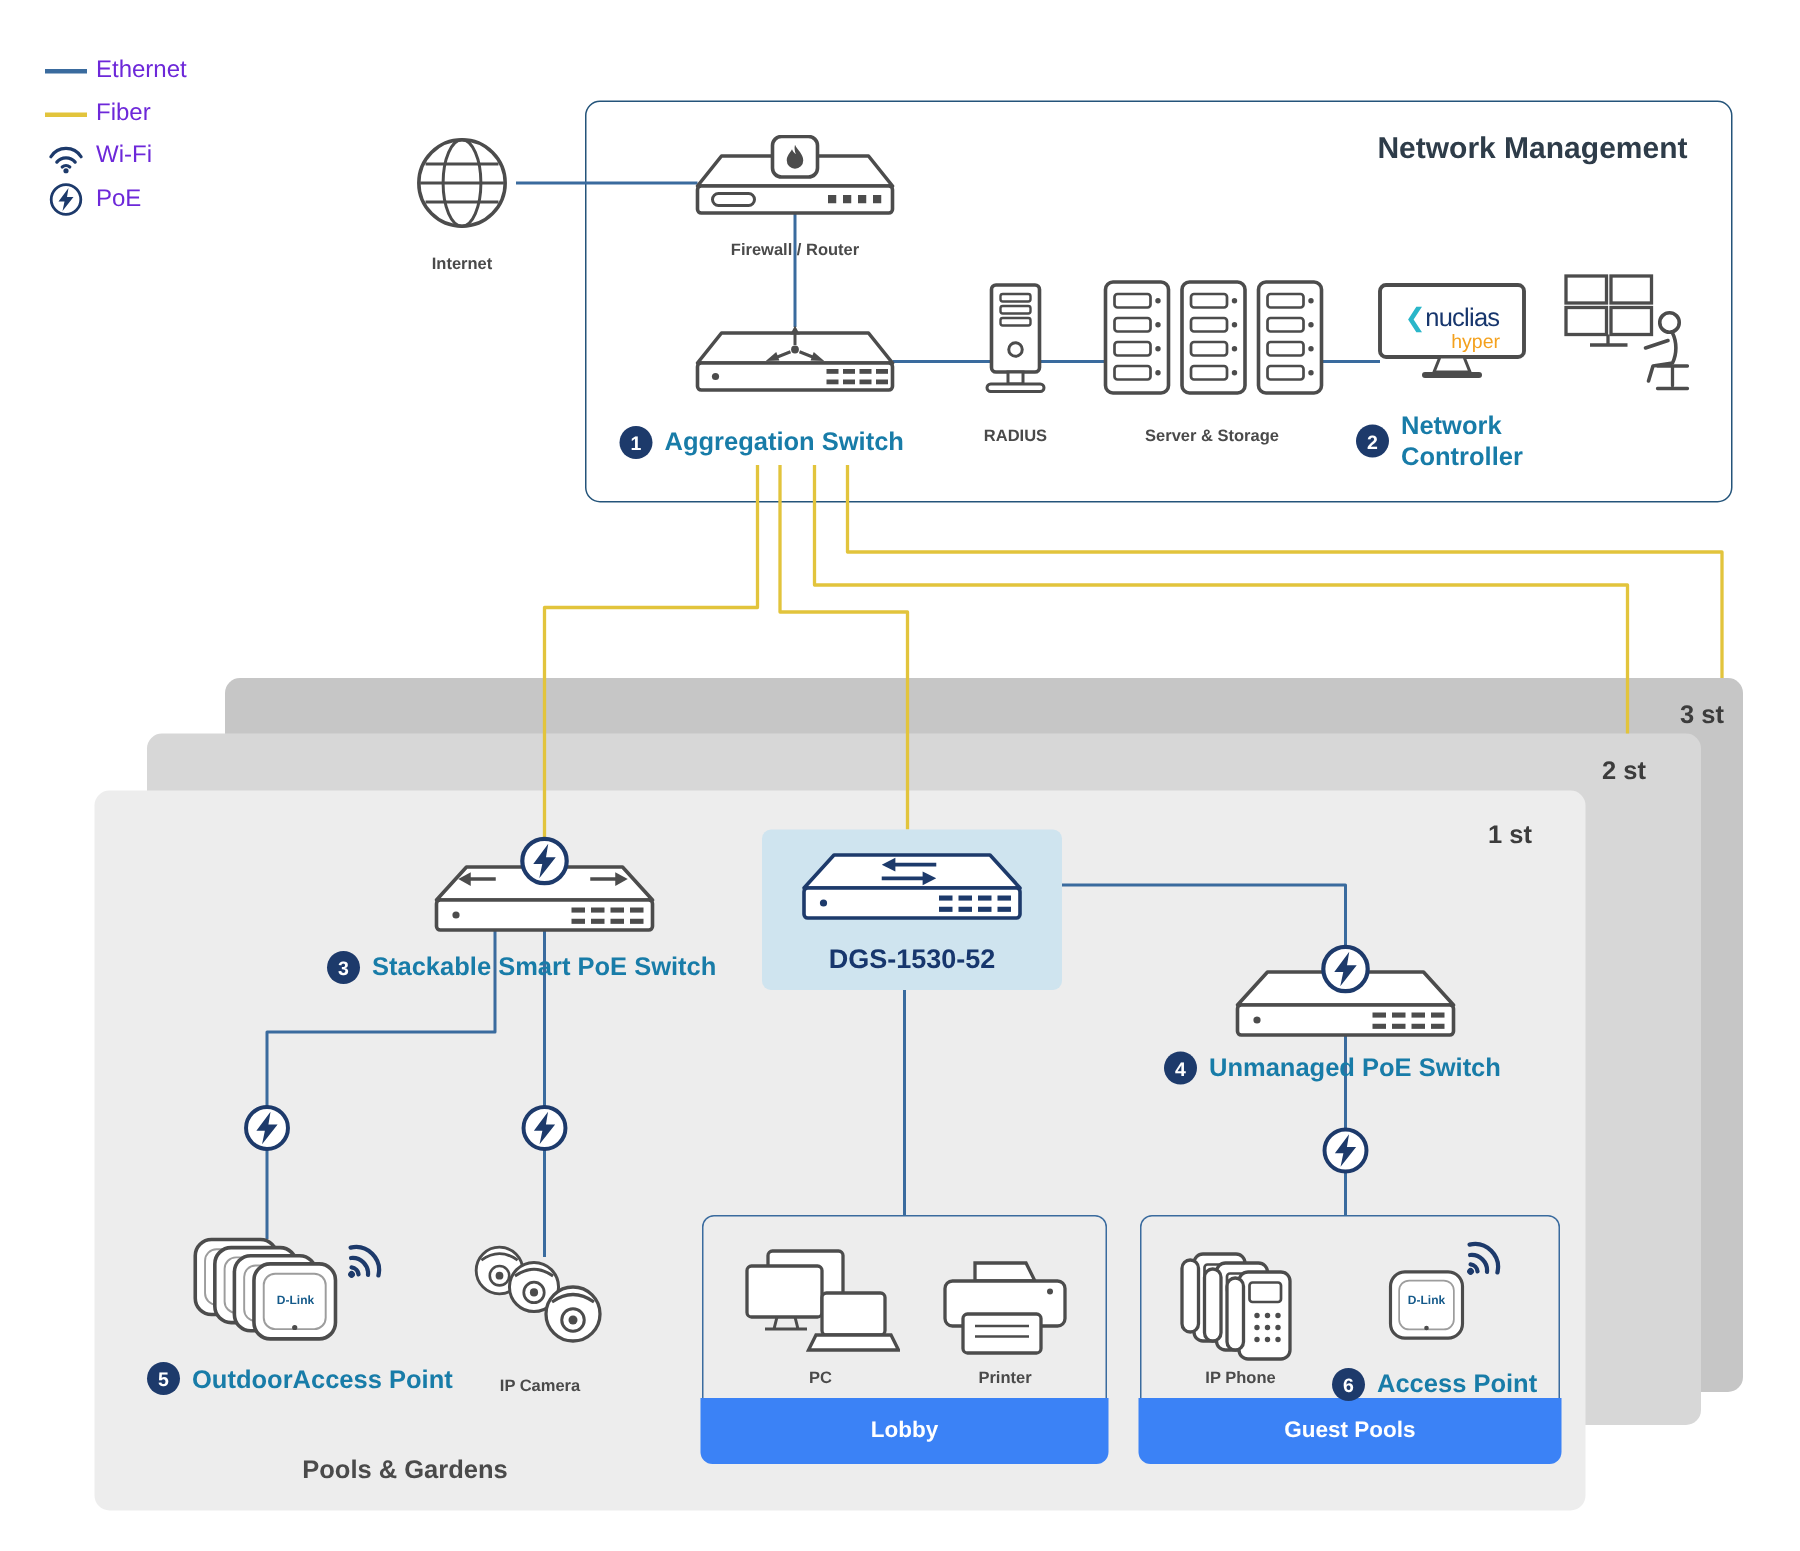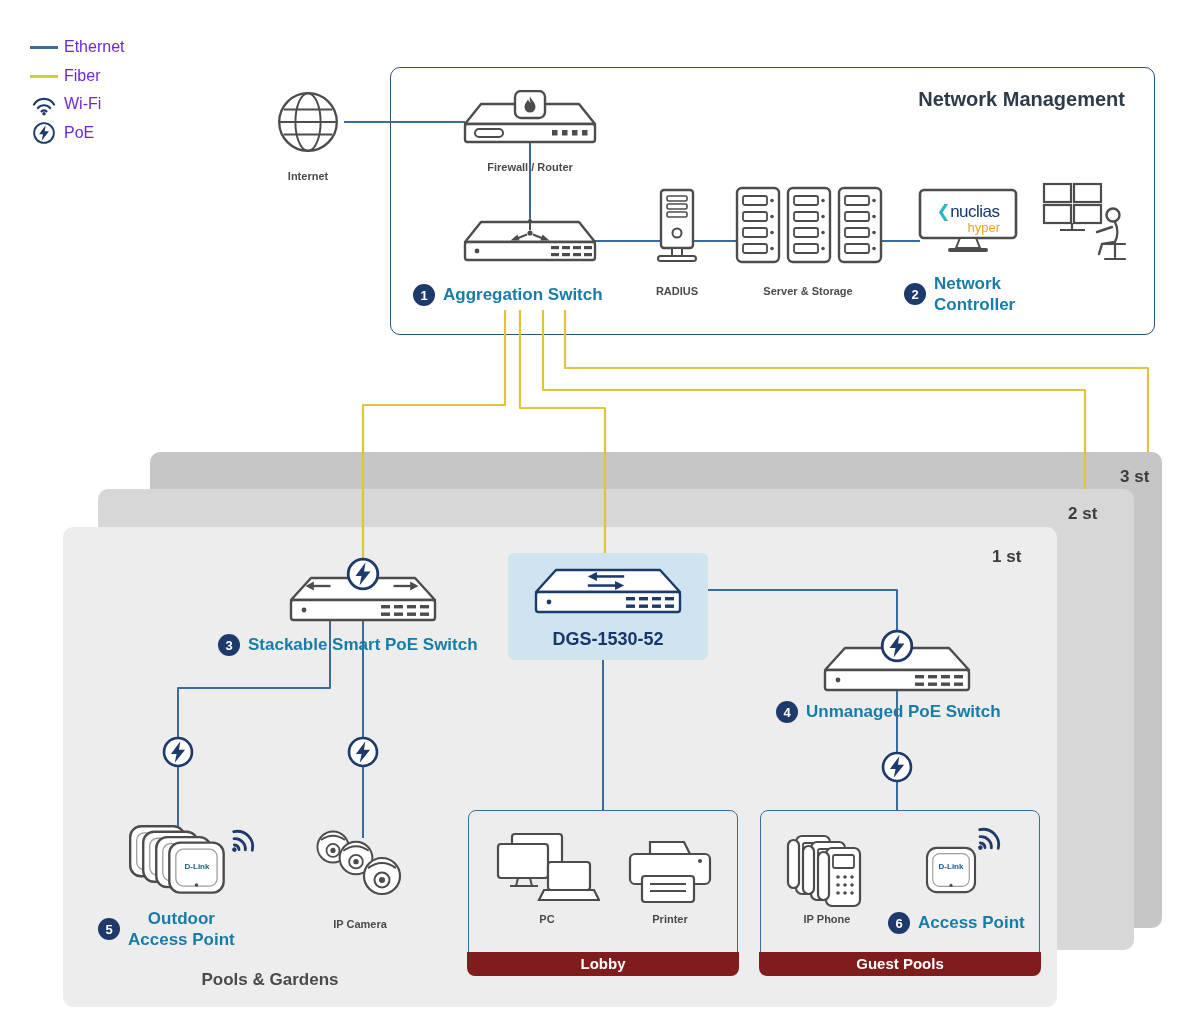--- a/index.html
+++ b/index.html
@@ -7,25 +7,25 @@
   #canvas{position:relative;width:1200px;height:1034px;background:#fff;
           font-family:"Liberation Sans",sans-serif;overflow:hidden}
   .abs{position:absolute}
   .cx{transform:translateX(-50%);text-align:center}
   .glabel{color:#4a4a4a;font-weight:600;font-size:11px;white-space:nowrap}
   .tlabel{color:#187CA8;font-weight:700;font-size:17px;white-space:nowrap}
   .navy-label{color:#17366d;font-weight:700;font-size:18px;white-space:nowrap}
   .badge{width:22px;height:22px;min-width:22px;border-radius:50%;background:#1d3a6b;color:#fff;
          font-weight:700;font-size:13px;display:flex;align-items:center;justify-content:center}
   .badge-row{display:flex;align-items:center;gap:8px}
-  .col-center{display:flex;flex-direction:column;align-items:center;line-height:21px}
+  .col-center{display:flex;flex-direction:row;align-items:center;line-height:21px}
   .floor{position:absolute;border-radius:10px}
   .floor-label{position:absolute;color:#3c3c3c;font-weight:600;font-size:17px;white-space:nowrap}
   .zone{position:absolute;border:1.6px solid #3a6b9e;border-radius:8px}
-  .zone-bar{position:absolute;left:-1.6px;right:-1.6px;bottom:-1.6px;height:24px;background:#7f1d1d;
+  .zone-bar{position:absolute;left:-1.6px;right:-1.6px;bottom:-1.6px;height:44px;background:#3b82f6;
             border-radius:0 0 8px 8px;color:#fff;font-size:15px;font-weight:600;
             display:flex;align-items:center;justify-content:center}
   .nm-box{position:absolute;border:1.6px solid #24547a;border-radius:10px;background:#fff}
   .nm-title{position:absolute;color:#2e3c49;font-weight:700;font-size:20px;text-align:right}
   .dev{position:absolute;color:#4c4c4c}
   .navy{color:#1d3a6b}
   .legend-label{position:absolute;color:#6d28d9;font-weight:500;font-size:16px;white-space:nowrap}
   .legend-line{position:absolute;width:28px;height:2.5px}
   .brand{position:absolute;font-size:8px;font-weight:700;color:#155a8a;text-align:center;white-space:nowrap}
   .area-label{color:#4a4a4a;font-weight:700;font-size:17px;white-space:nowrap}

